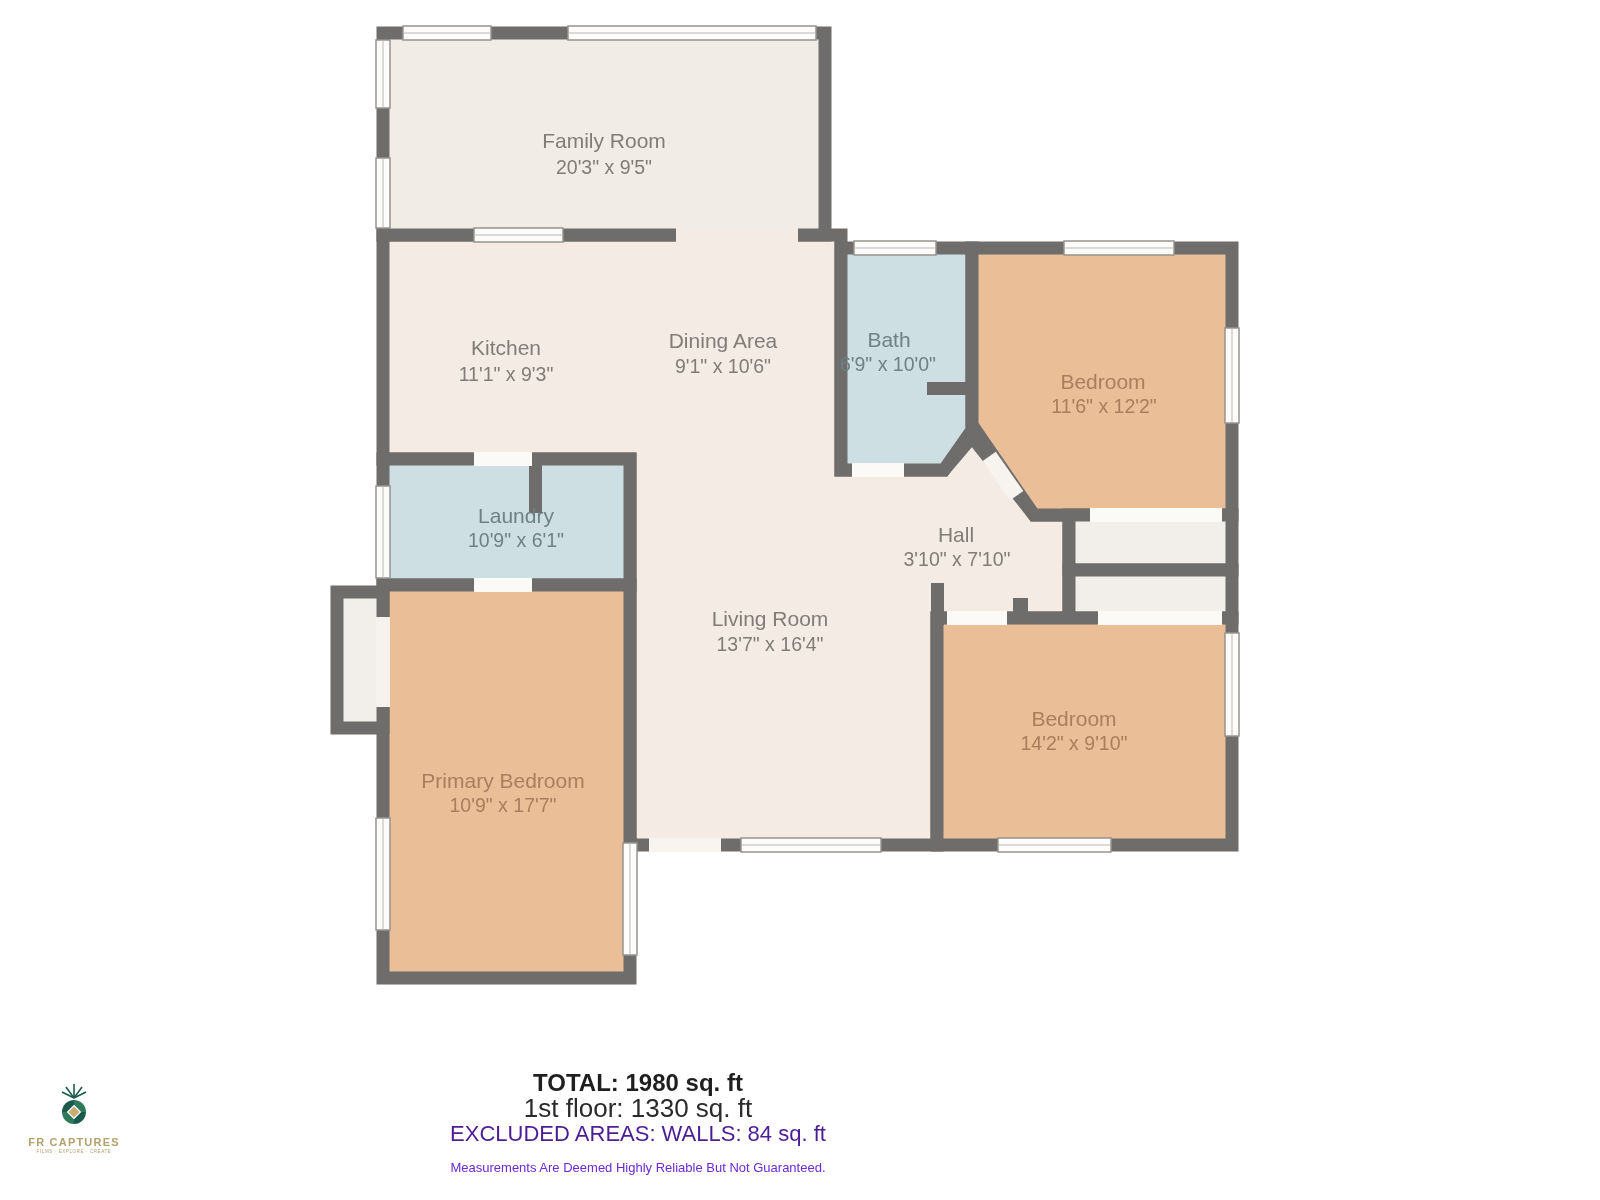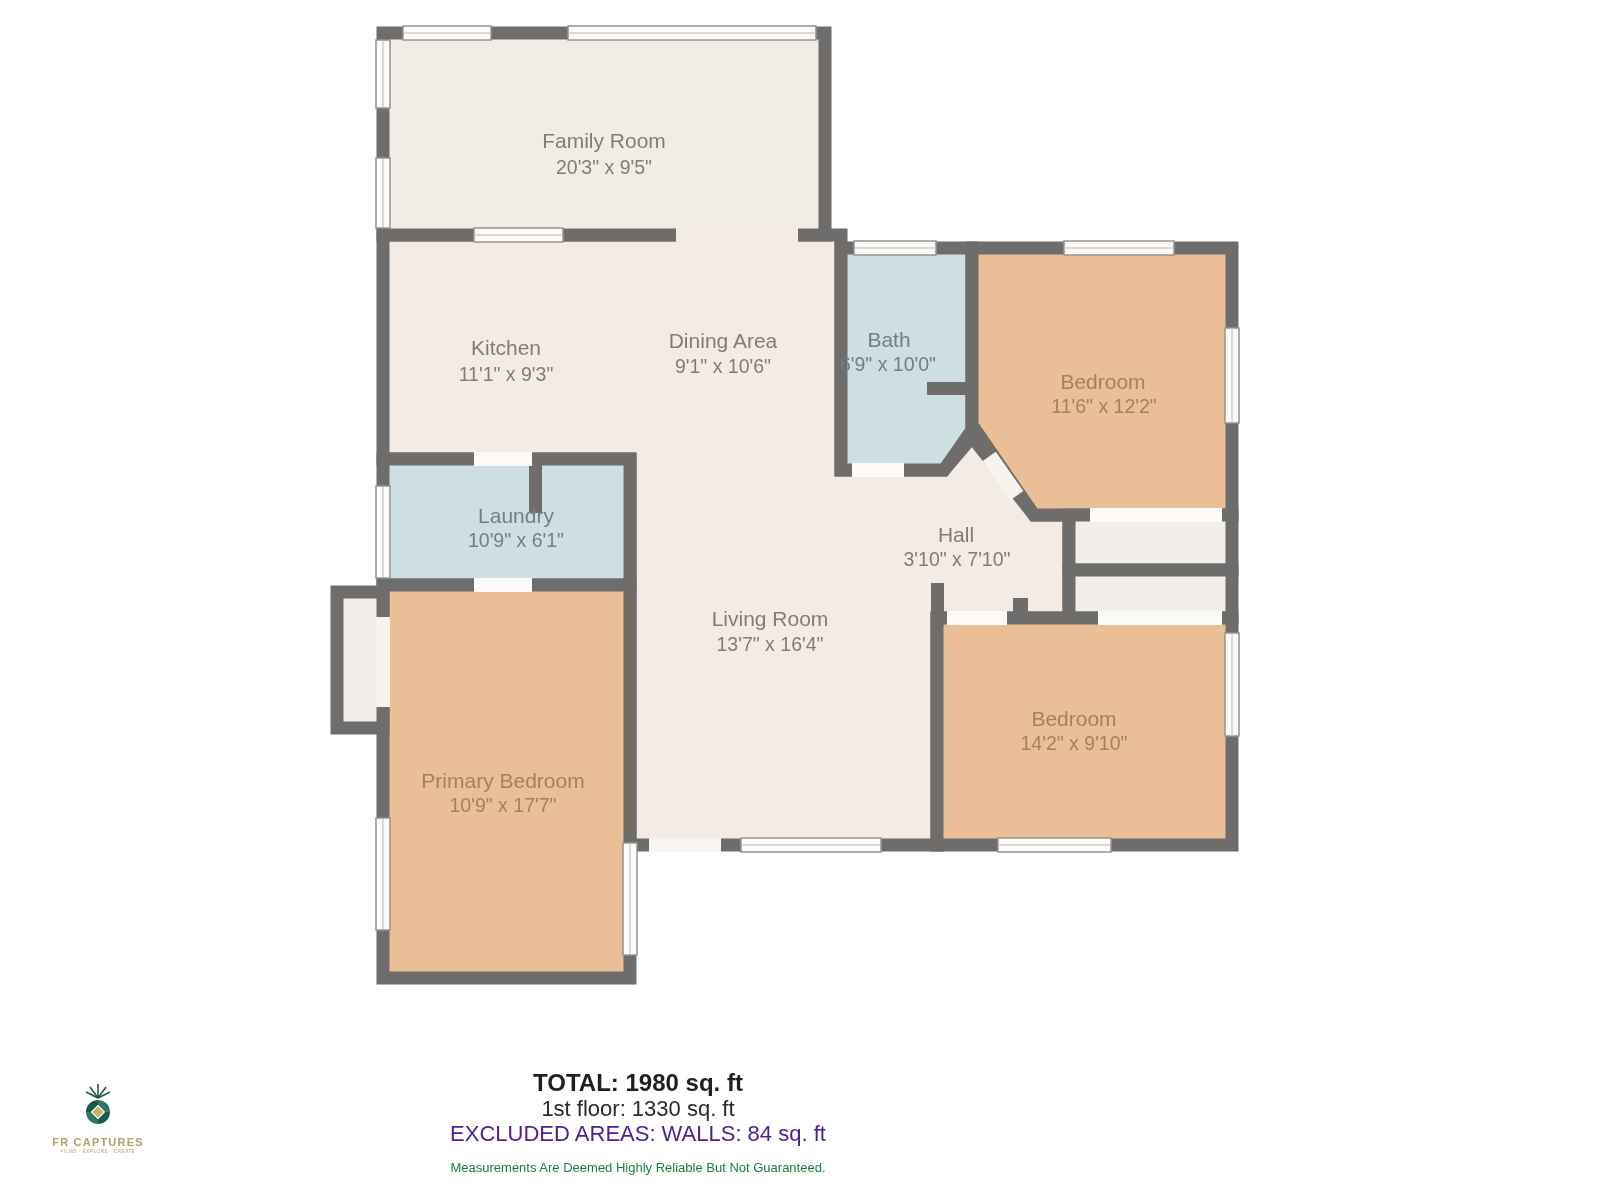--- a/index.html
+++ b/index.html
@@ -8,24 +8,24 @@
   svg text{font-family:"Liberation Sans", sans-serif;}
   .room-name{font-size:21px;}
   .room-dims{font-size:19.5px;}
   .t-cream{fill:#817c76;}
   .t-blue{fill:#6f8086;}
   .t-tan{fill:#a87f5d;}
   .watermark{position:absolute;left:8px;top:584px;font-size:27px;color:#b5b1ad;
              letter-spacing:1px;white-space:pre;}
   .summary{position:absolute;left:0;top:1070px;width:100%;text-align:center;color:#1f1f21;}
   .summary .total{font-size:24px;font-weight:bold;line-height:26px;}
-  .summary .floor1{font-size:22px;line-height:25px;color:#2a2a2c;}
+  .summary .floor1{font-size:26px;line-height:25px;color:#2a2a2c;}
   .summary .excluded{font-size:22px;line-height:25px;color:#4c1d95;}
-  .summary .disclaimer{font-size:13px;color:#15803d;margin-top:14px;}
-  .logo{position:absolute;left:50px;top:1078px;width:96px;text-align:center;}
+  .summary .disclaimer{font-size:13px;color:#6d28d9;margin-top:14px;}
+  .logo{position:absolute;left:26px;top:1078px;width:96px;text-align:center;}
   .logo .brand{font-size:11px;font-weight:bold;color:#b3a06b;letter-spacing:1.2px;margin-top:2px;}
   .logo .tagline{font-size:4.5px;color:#b3a06b;letter-spacing:0.6px;margin-top:1px;}
 </style>
 </head>
 <body>
 
 <div class="page">
 
 <svg width="1600" height="1200" viewBox="0 0 1600 1200">
 

